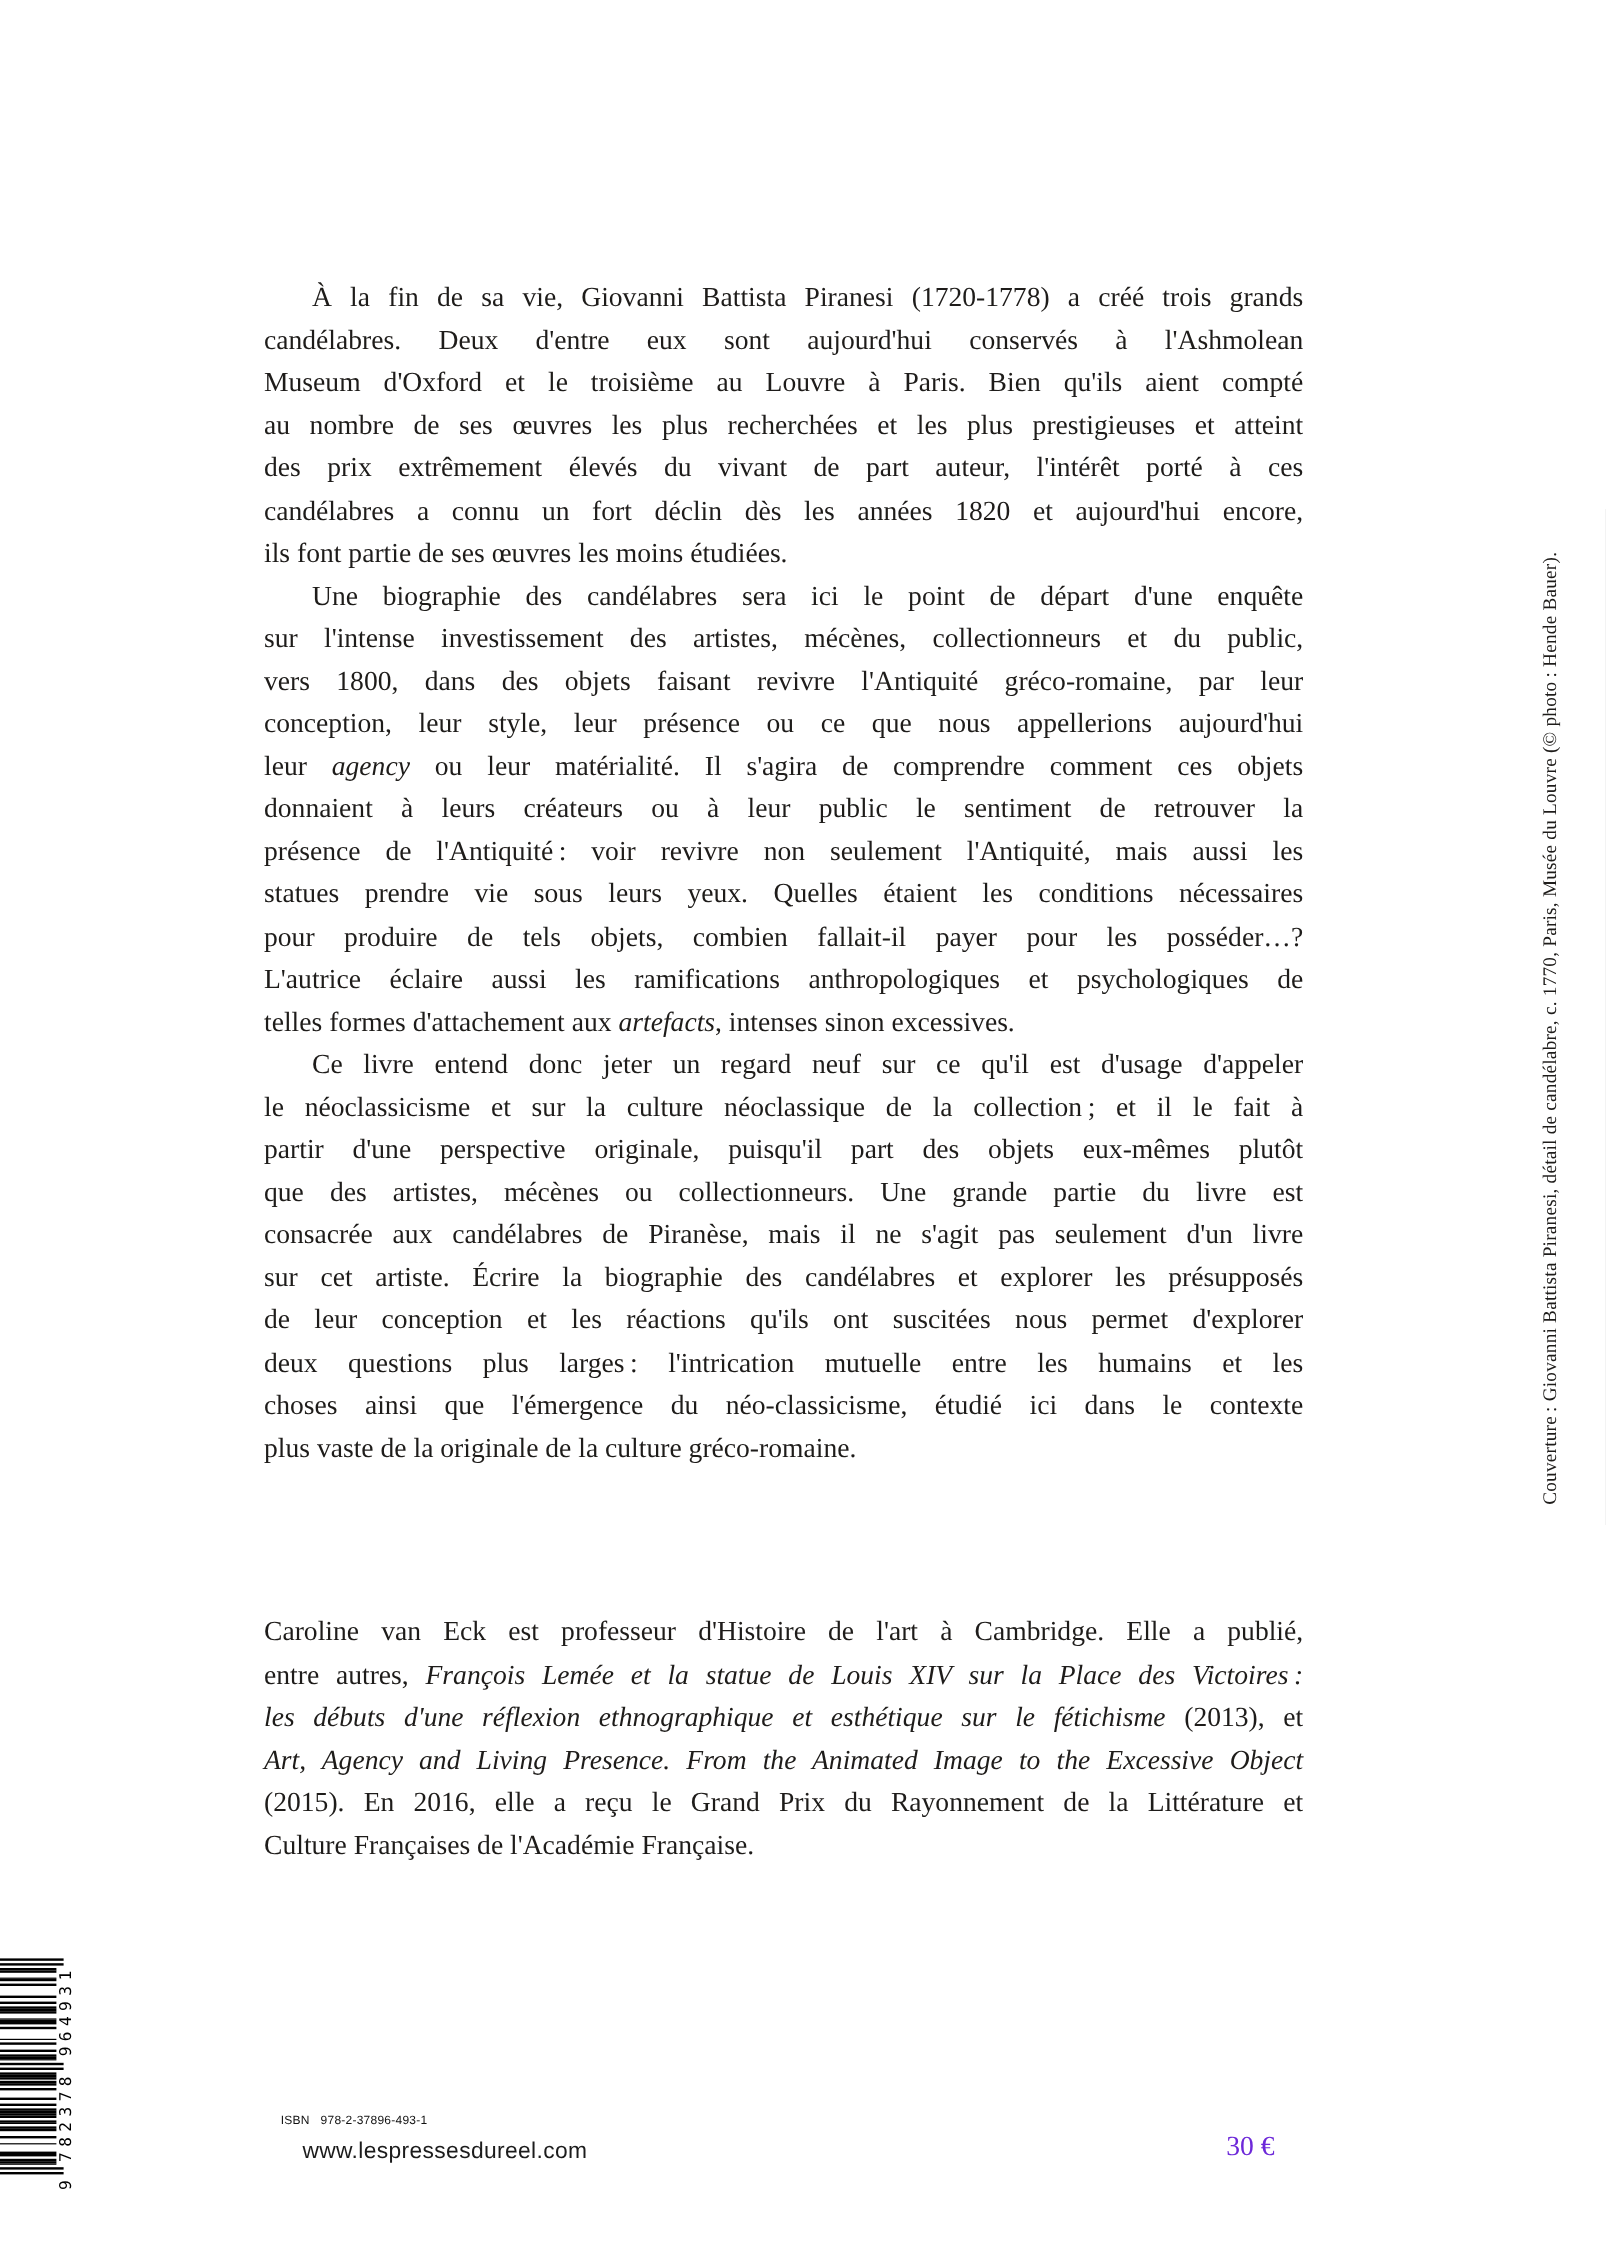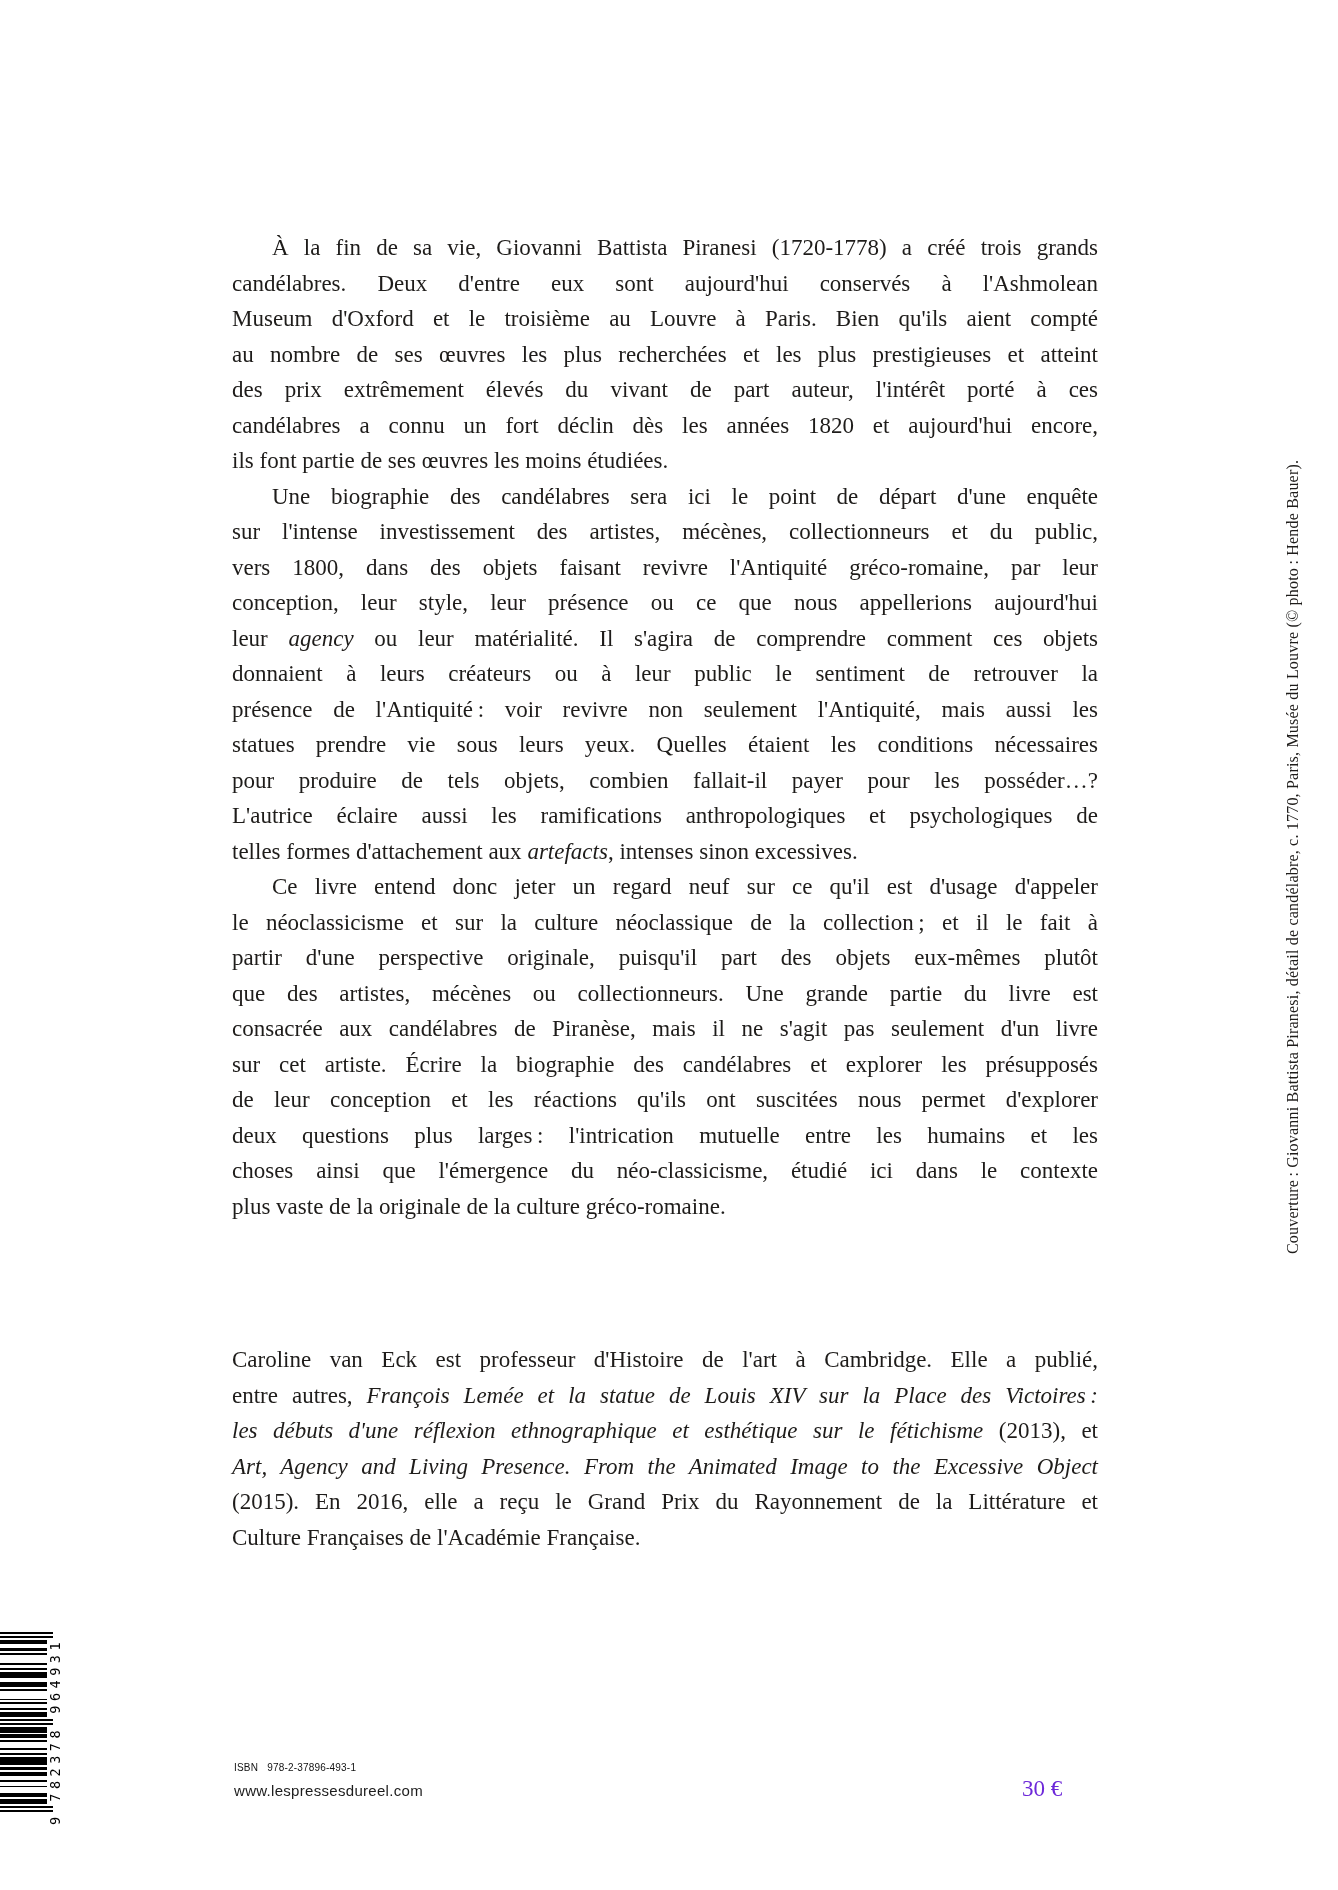--- a/index.html
+++ b/index.html
@@ -7,21 +7,21 @@
     position:relative;
     width:1338px; height:1890px;
     background:#ffffff;
     font-family:"Liberation Serif", serif;
     color:#1e1c1a;
     overflow:hidden;
     margin:0 auto;
   }
   .textblock {
     position:absolute;
-    left:232px;
+    left:220px;
     width:866px;
     font-size:23px;
     line-height:35.5px;
   }
   #main-text { top:230px; }
   #bio-text  { top:1342px; }
   .line {
     text-align:justify;
     text-align-last:justify;
     text-justify:inter-word;
@@ -65,23 +65,23 @@
   .bc-g2 { left:105px; width:84px; text-align:center; letter-spacing:4.5px; text-indent:4.5px; }
 
   
   .isbn-line {
     position:absolute; left:234px; top:1762px;
     font-family:"Liberation Sans", sans-serif;
     font-size:10px; color:#121212; letter-spacing:0.2px;
   }
   .isbn-line .label { margin-right:9px; }
   .site {
-    position:absolute; left:234px; top:1782px;
+    position:absolute; left:252px; top:1782px;
     font-family:"Liberation Sans", sans-serif;
-    font-size:15px; color:#1c1c1c; letter-spacing:0.3px;
+    font-size:19px; color:#1c1c1c; letter-spacing:0.3px;
   }
   .price {
     position:absolute; left:992px; top:1776px; width:100px;
     text-align:center;
     font-family:Liberation Serif, serif;
     font-size:23px; color:#6d28d9;
   }
 </style>
 </head>
 <body>

